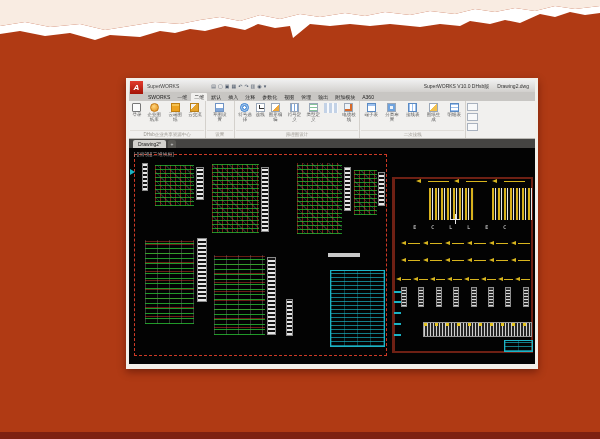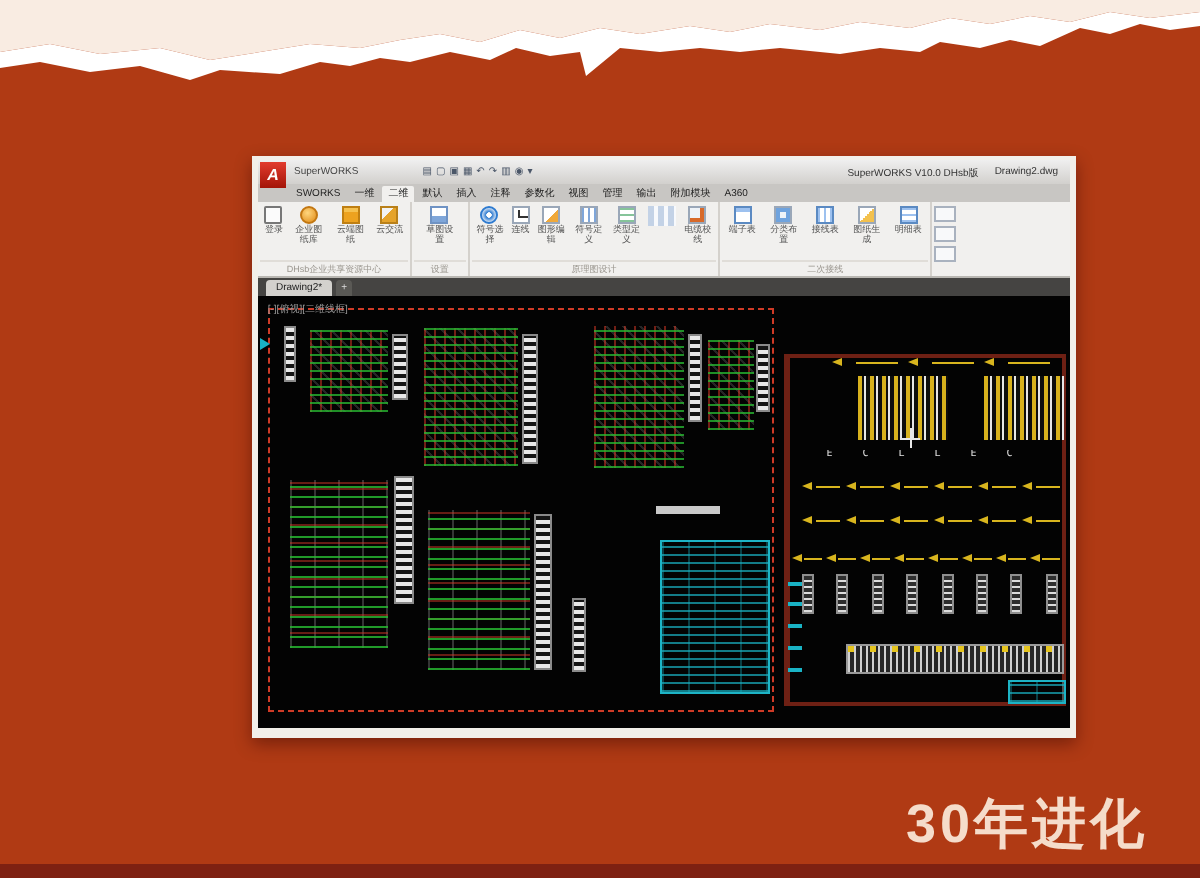--- a/index.html
+++ b/index.html
@@ -319,15 +319,14 @@
             <span class="ctag"></span>
             <span class="ctag"></span>
             <span class="ctag"></span>
           </div>
           <div class="cel crosshair" style="left: 79%; top: 30.5%; width: 2.5%; height: 4.5%;"></div>
           <div class="cel cyan-marker" style="left: 0.3%; top: 9.5%; width: 1.4%; height: 3%;"></div>
         </div>
     </div>
   </div>
 
-  <div class="caption">30年进化</div>
   <div class="bottom-strip"></div>
 </div>
 
 </body></html>

